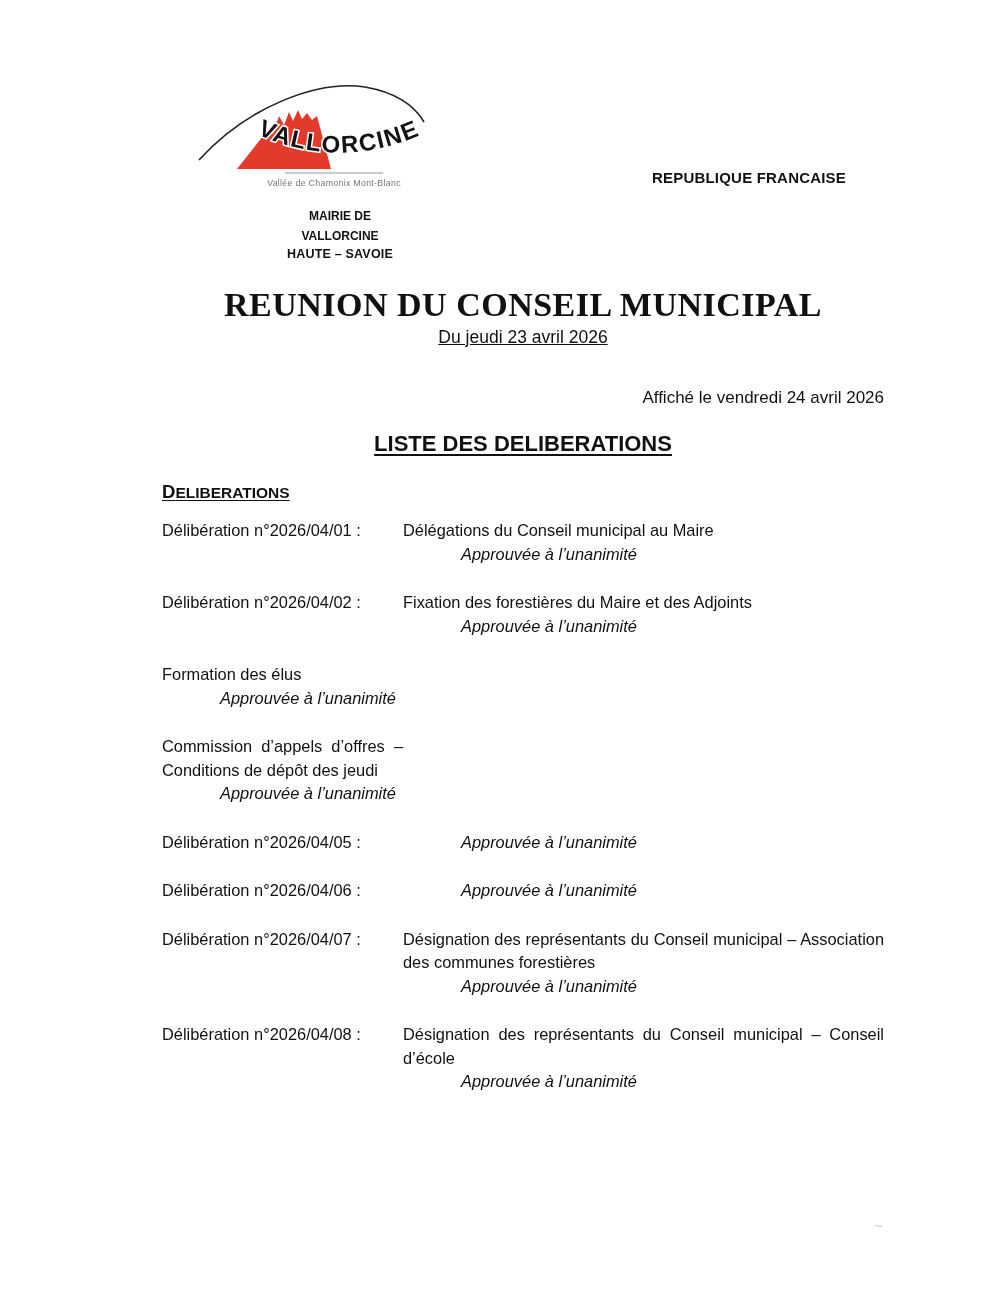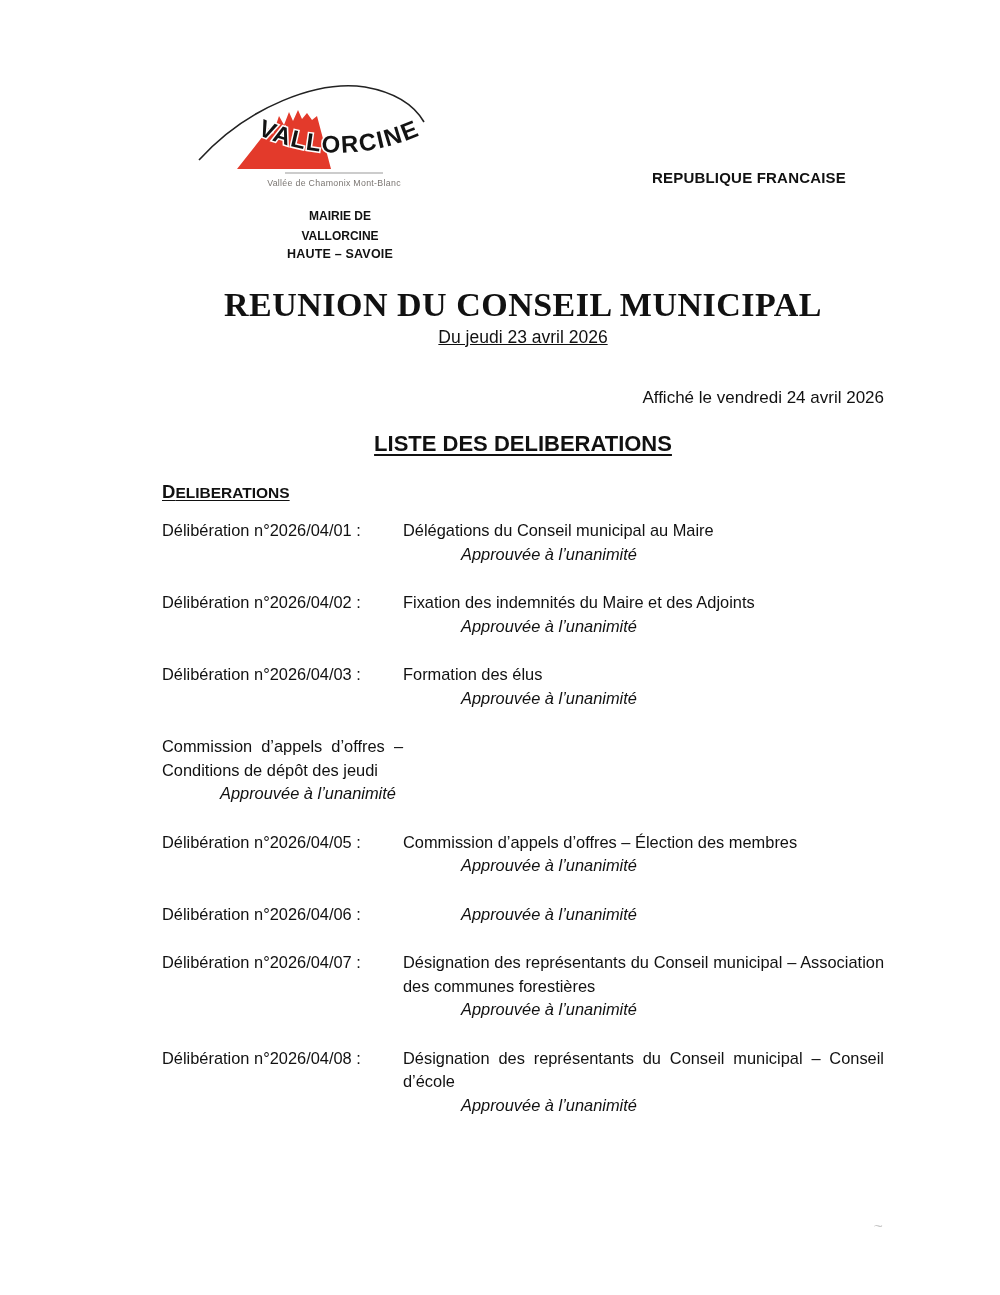--- a/index.html
+++ b/index.html
@@ -110,44 +110,42 @@
       <div class="delib-label">Délibération n°2026/04/01 :</div>
       <div>
         <div class="delib-subject">Délégations du Conseil municipal au Maire</div>
         <div class="delib-result">Approuvée à l’unanimité</div>
       </div>
     </div>
 
     <div class="delib-row">
       <div class="delib-label">Délibération n°2026/04/02 :</div>
       <div>
-        <div class="delib-subject">Fixation des indemnités du Maire et des Adjoints</div>
+        <div class="delib-subject">Fixation des forestières du Maire et des Adjoints</div>
         <div class="delib-result">Approuvée à l’unanimité</div>
       </div>
     </div>
 
     <div class="delib-row">
-      <div class="delib-label">Délibération n°2026/04/03 :</div>
       <div>
         <div class="delib-subject">Formation des élus</div>
         <div class="delib-result">Approuvée à l’unanimité</div>
       </div>
     </div>
 
     <div class="delib-row">
       <div>
         <div class="delib-subject">Commission d’appels d’offres – Conditions de dépôt des jeudi</div>
         <div class="delib-result">Approuvée à l’unanimité</div>
       </div>
     </div>
 
     <div class="delib-row">
       <div class="delib-label">Délibération n°2026/04/05 :</div>
       <div>
-        <div class="delib-subject">Commission d’appels d’offres – Élection des membres</div>
         <div class="delib-result">Approuvée à l’unanimité</div>
       </div>
     </div>
 
     <div class="delib-row">
       <div class="delib-label">Délibération n°2026/04/06 :</div>
       <div>
         <div class="delib-result">Approuvée à l’unanimité</div>
       </div>
     </div>

